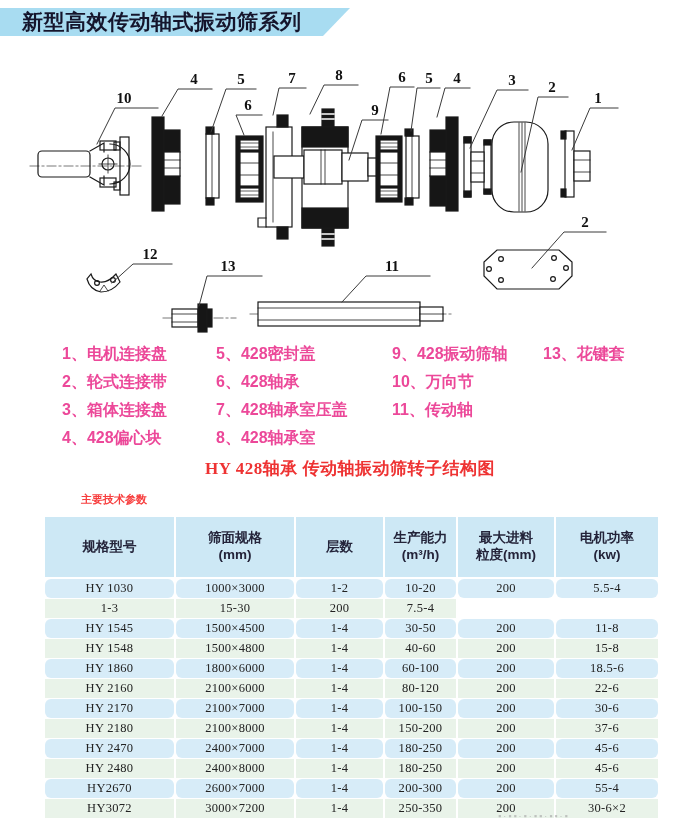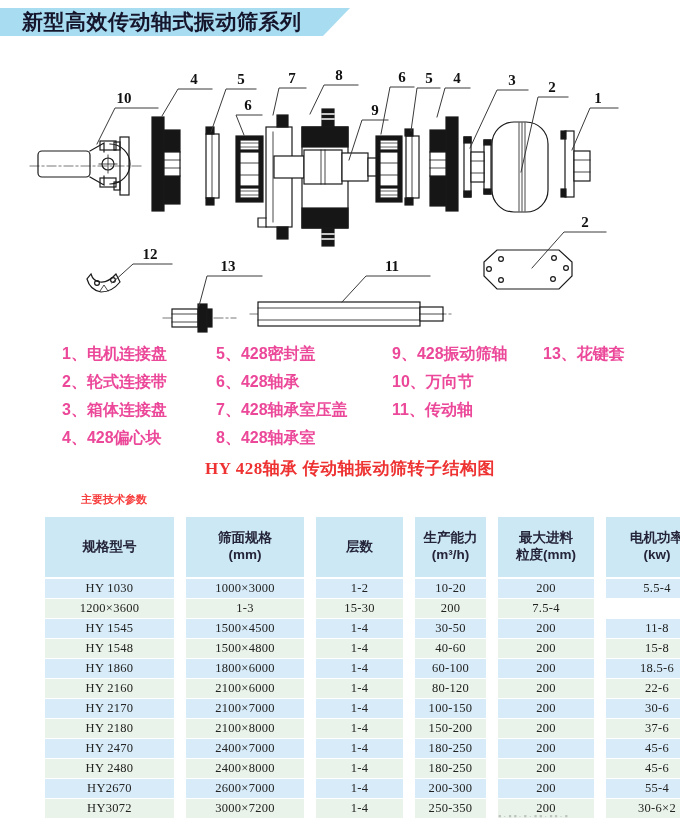--- a/index.html
+++ b/index.html
@@ -23,29 +23,29 @@
   .plist-item{display:block;height:28px;line-height:28px;font-size:16px;font-weight:bold;
               color:#ec4899;white-space:nowrap;}
 
   .caption{position:absolute;left:0;top:457px;width:700px;text-align:center;
            font-size:17px;font-weight:bold;color:#ee3232;
            font-family:"Liberation Serif",serif;letter-spacing:.5px;}
   .params-heading{position:absolute;left:58px;top:492px;font-size:11px;font-weight:bold;color:#f73e3e;margin-left:23px;}
 
   
   .spec-table{position:absolute;left:45px;top:517px;width:614px;}
-  .thead,.trow{display:grid;grid-template-columns:129px 118px 87px 71px 96px 102px;gap:12px;}
+  .thead,.trow{display:grid;grid-template-columns:129px 118px 87px 71px 96px 102px;gap:2px;}
   .thead{margin-bottom:2px;}
   .hcell{background:#cde8f5;height:60px;display:flex;align-items:center;justify-content:center;
          text-align:center;font-size:13.5px;font-weight:600;color:#24243a;
          white-space:pre-line;line-height:1.25;}
   .trow{margin-bottom:1px;}
   .tcell{height:19px;display:flex;align-items:center;justify-content:center;
          font-family:"Liberation Serif",serif;font-size:12.5px;color:#222;letter-spacing:.3px;}
-  .trow.odd  .tcell{background:#d7ecf8;}
+  .trow.odd  .tcell{background:#d7ecf8;border-radius:6px;}
   .trow.even .tcell{background:#e9f3e9;}
 
   .watermark{position:absolute;right:22px;top:811px;width:160px;height:10px;overflow:hidden;
              font-size:9px;color:#9a9a9a;opacity:.55;filter:blur(.6px);letter-spacing:2px;}
 </style>
 </head>
 <body>
 
 <div class="page">
 
@@ -292,21 +292,20 @@
     <div class="tbody">
         <div class="trow odd">
           <div class="tcell">HY 1030</div>
           <div class="tcell">1000×3000</div>
           <div class="tcell">1-2</div>
           <div class="tcell">10-20</div>
           <div class="tcell">200</div>
           <div class="tcell">5.5-4</div>
         </div>
         <div class="trow even">
-          <div class="tcell">1200×3600</div>
           <div class="tcell">1-3</div>
           <div class="tcell">15-30</div>
           <div class="tcell">200</div>
           <div class="tcell">7.5-4</div>
         </div>
         <div class="trow odd">
           <div class="tcell">HY 1545</div>
           <div class="tcell">1500×4500</div>
           <div class="tcell">1-4</div>
           <div class="tcell">30-50</div>

